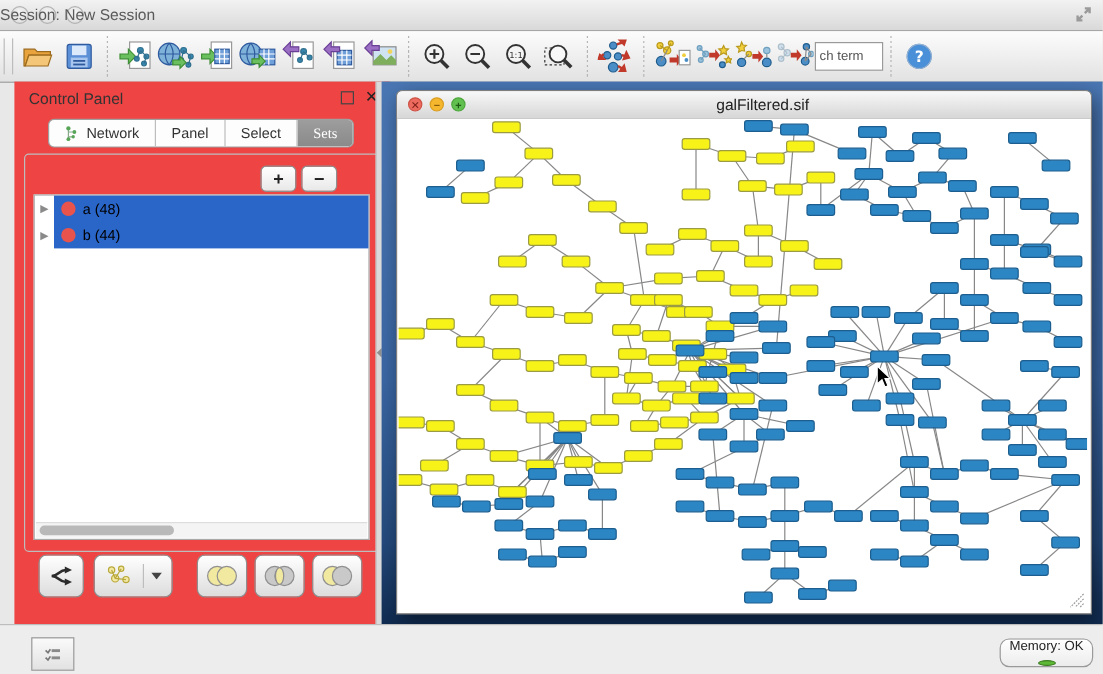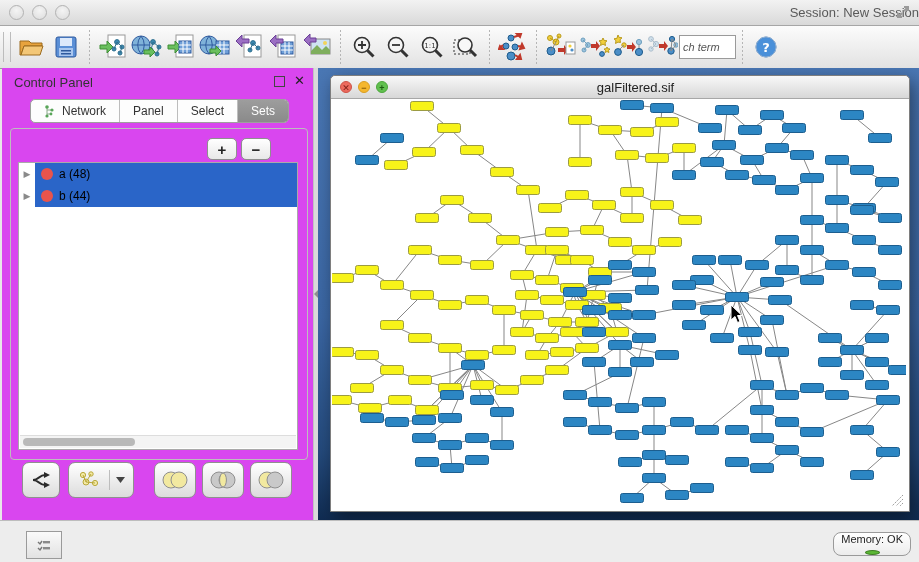--- a/index.html
+++ b/index.html
@@ -7,52 +7,52 @@
        font-family:"Liberation Sans","DejaVu Sans",sans-serif;background:#e8e8e8;
        -webkit-font-smoothing:antialiased;}
 
   
   .titlebar{position:absolute;left:0;top:0;width:919px;height:25px;
     background:linear-gradient(#f2f2f2,#d9d9d9);border-bottom:1px solid #a6a6a6;
     display:flex;align-items:center;}
   .traffic{display:flex;gap:8px;margin-left:9px;}
   .tl{width:13px;height:13px;border-radius:50%;border:1px solid #b2b2b2;
       background:radial-gradient(circle at 50% 35%,#f4f4f4,#dcdcdc);}
-  .win-title{position:absolute;left:0;right:0;text-align:right;font-size:13px;color:#5a5a5a;}
+  .win-title{position:absolute;left:0;right:0;text-align:left;font-size:13px;color:#5a5a5a;}
   .expand-ic{position:absolute;right:8px;top:4px;}
 
   
   .toolbar{position:absolute;left:0;top:26px;width:919px;height:42px;
     background:linear-gradient(#fcfcfc,#e2e2e2);border-bottom:1px solid #9d9d9d;
     display:flex;align-items:center;}
   .grip{width:6px;height:30px;margin:0 4px 0 3px;
     border-left:1px solid #bcbcbc;border-right:1px solid #bcbcbc;}
   .tsep{width:1px;height:34px;margin:0 6px;
     background:repeating-linear-gradient(#b5b5b5 0 2px,transparent 2px 4px);}
   .tbi{width:34px;height:34px;display:flex;align-items:center;justify-content:center;}
   .search-box{width:52px;height:22px;border:1px solid #9a9a9a;background:#fff;
-    font-style:italic;color:#555;font-size:11px;display:flex;align-items:center;
+    color:#555;font-size:11px;display:flex;align-items:center;
     padding-left:3px;overflow:hidden;white-space:nowrap;}
 
   
-  .cpanel{position:absolute;left:2px;top:68px;width:313px;height:452px;background:#d946ef;}
+  .cpanel{position:absolute;left:12px;top:68px;width:313px;height:452px;background:#ef4444;}
   .splitter{position:absolute;left:313px;top:68px;width:5px;height:452px;
     background:#dadada;border-left:1px solid #c2c2c2;border-right:1px solid #9a9a9a;}
   .split-arrow{position:absolute;left:0px;top:222px;width:0;height:0;
     border-top:4px solid transparent;border-bottom:4px solid transparent;border-right:4px solid #8f8f8f;}
   .cp-header{height:28px;display:flex;align-items:center;font-size:13px;color:#333;
     padding-left:12px;position:relative;}
   .cp-float{position:absolute;right:30px;top:8px;width:9px;height:9px;border:1.5px solid #444;}
   .cp-close{position:absolute;right:10px;top:5px;font-size:13px;font-weight:bold;color:#222;}
   .tabs{position:absolute;left:28px;top:31px;height:22px;display:flex;
     border:1px solid #9f9f9f;border-radius:5px;overflow:hidden;background:#fdfdfd;
     font-size:12px;color:#333;}
   .tab{display:flex;align-items:center;gap:7px;padding:0 13px;border-left:1px solid #bdbdbd;}
   .tab:first-child{border-left:none;}
-  .tab.sel{background:linear-gradient(#9d9d9d,#8a8a8a);color:#fff;}
+  .tab.sel{background:linear-gradient(#9d9d9d,#8a8a8a);color:#fff;font-family:Liberation Serif, serif;}
   .groupbox{position:absolute;left:8px;top:60px;width:296px;height:330px;
     border:1px solid #bdbdbd;border-radius:4px;}
   .pm-btn{position:absolute;width:28px;height:20px;border:1px solid #8f8f8f;border-radius:5px;
     background:linear-gradient(#ffffff,#e8e8e8);font-size:15px;font-weight:bold;color:#222;
     display:flex;align-items:center;justify-content:center;line-height:1;}
   .setlist{position:absolute;left:16px;top:94px;width:280px;height:288px;background:#fff;
     border:1px solid #a9a9a9;box-sizing:border-box;}
   .setrow{height:22px;display:flex;align-items:center;font-size:12px;color:#000;}
   .tri{width:16px;text-align:center;color:#8a8a8a;font-size:9px;}
   .rowsel{flex:1;height:22px;display:flex;align-items:center;background:#2a65c8;}

